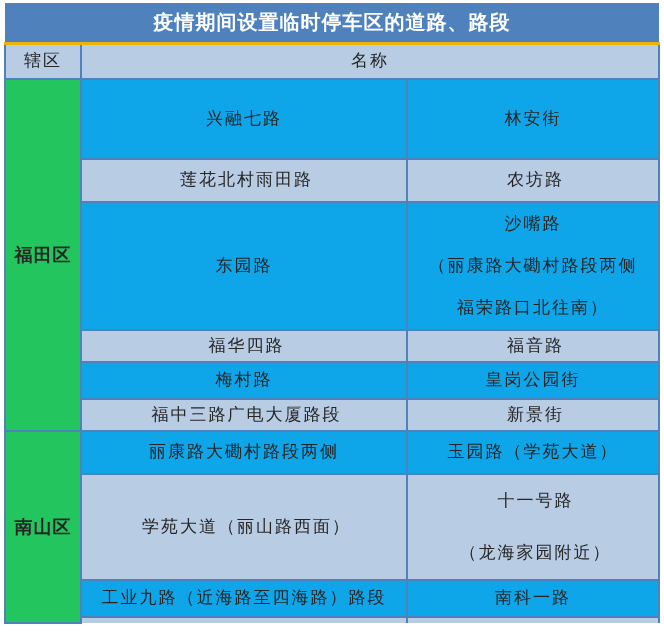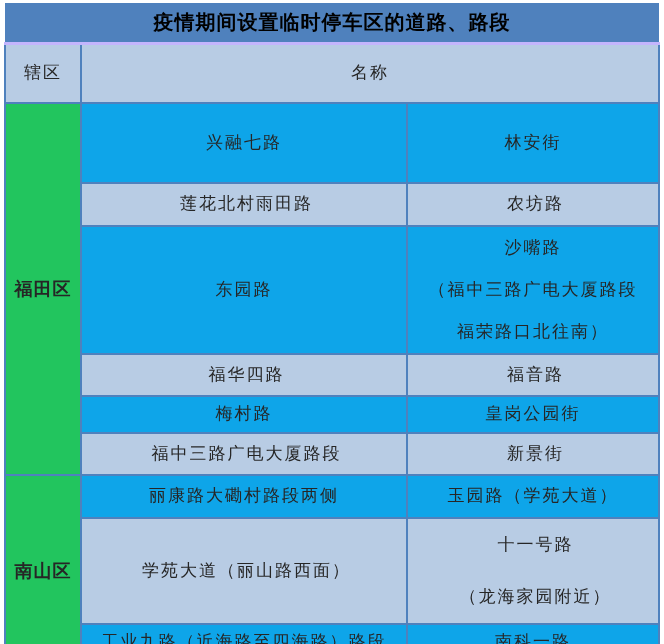--- a/index.html
+++ b/index.html
@@ -30,48 +30,48 @@
     padding: 0 2px;
     font-size: 17px;
     color: #262626;
     letter-spacing: 2px;
     white-space: pre-line;
     line-height: 1.45;
     overflow: hidden;
   }
   td.title-cell {
     border: none;
-    border-bottom: 3px solid #c4b5fd;
+    border-bottom: 3px solid #eab308;
     background: #4f81bd;
-    color: #000000;
+    color: #ffffff;
     font-weight: bold;
     font-size: 20px;
     letter-spacing: 1px;
   }
   tr.header-row td {
     background: #b8cce4;
   }
   td.district-cell {
     background: #22c55e;
     font-weight: bold;
     font-size: 18px;
     letter-spacing: 1px;
   }
   tr.stripe td.data-cell { background: #b8cce4; padding-left: 7px; }
   tr.plain  td.data-cell { background: #0ea5e9; }
 
   td.lines3 { line-height: 42px; }
   td.lines2 { line-height: 52px; }
 
   tr.h-title   { height: 40px; }
-  tr.h-header  { height: 60px; margin-left: 24px; }
+  tr.h-header  { height: 36px; margin-left: 24px; }
   tr.h-80  { height: 80px; }
   tr.h-43  { height: 43px; }
   tr.h-125 { height: 125px; }
-  tr.h-38  { height: 42px; }
+  tr.h-38  { height: 32px; }
   tr.h-37  { height: 37px; }
   tr.h-86  { height: 86px; }
   tr.cut-row { height: 6px; }
   tr.cut-row td { border-bottom: none; padding: 0; }
 </style>
 </head>
 <body>
 
 <table class="parking">
   <colgroup>
@@ -95,21 +95,21 @@
     <td class="data-cell">兴融七路</td>
     <td class="data-cell">林安街</td>
   </tr>
   <tr class="stripe h-43">
     <td class="data-cell">莲花北村雨田路</td>
     <td class="data-cell">农坊路</td>
   </tr>
   <tr class="plain h-125">
     <td class="data-cell">东园路</td>
     <td class="data-cell lines3">沙嘴路
-（福中三路广电大厦路段
+（丽康路大磡村路段两侧
 福荣路口北往南）</td>
   </tr>
   <tr class="stripe h-38">
     <td class="data-cell">福华四路</td>
     <td class="data-cell">福音路</td>
   </tr>
   <tr class="plain h-37">
     <td class="data-cell">梅村路</td>
     <td class="data-cell">皇岗公园街</td>
   </tr>

